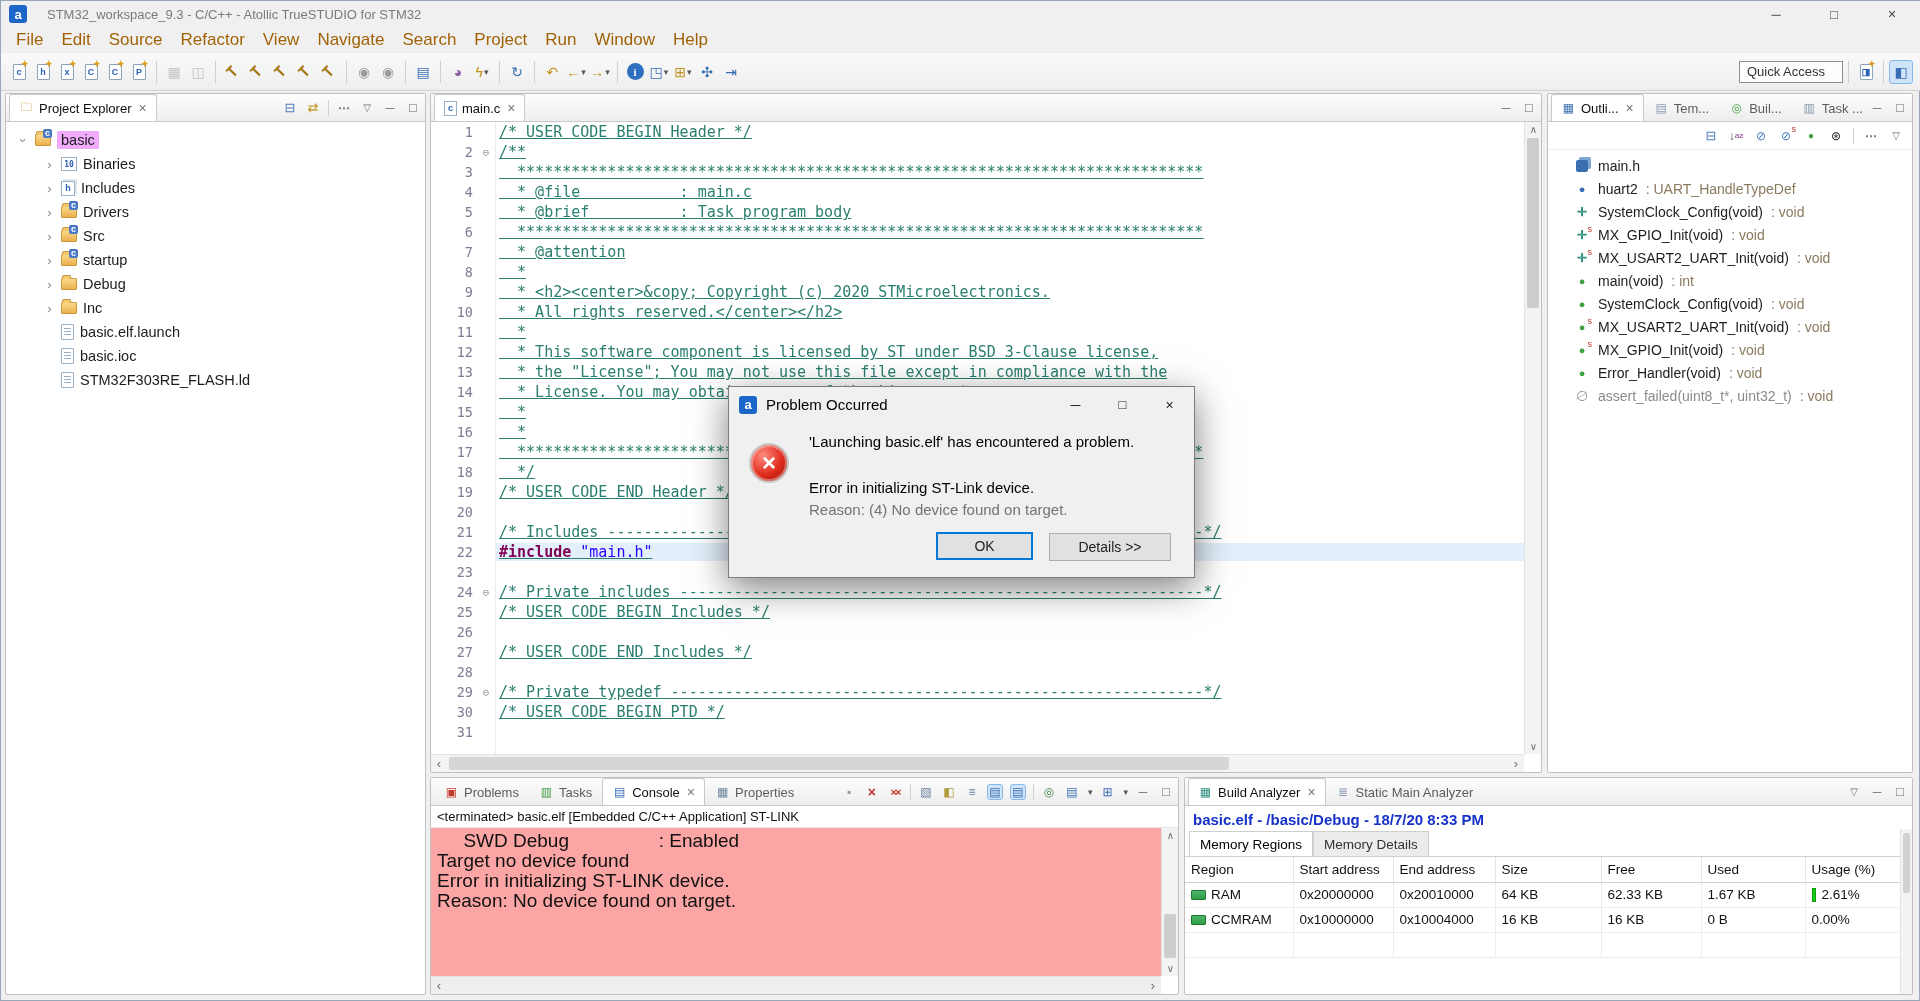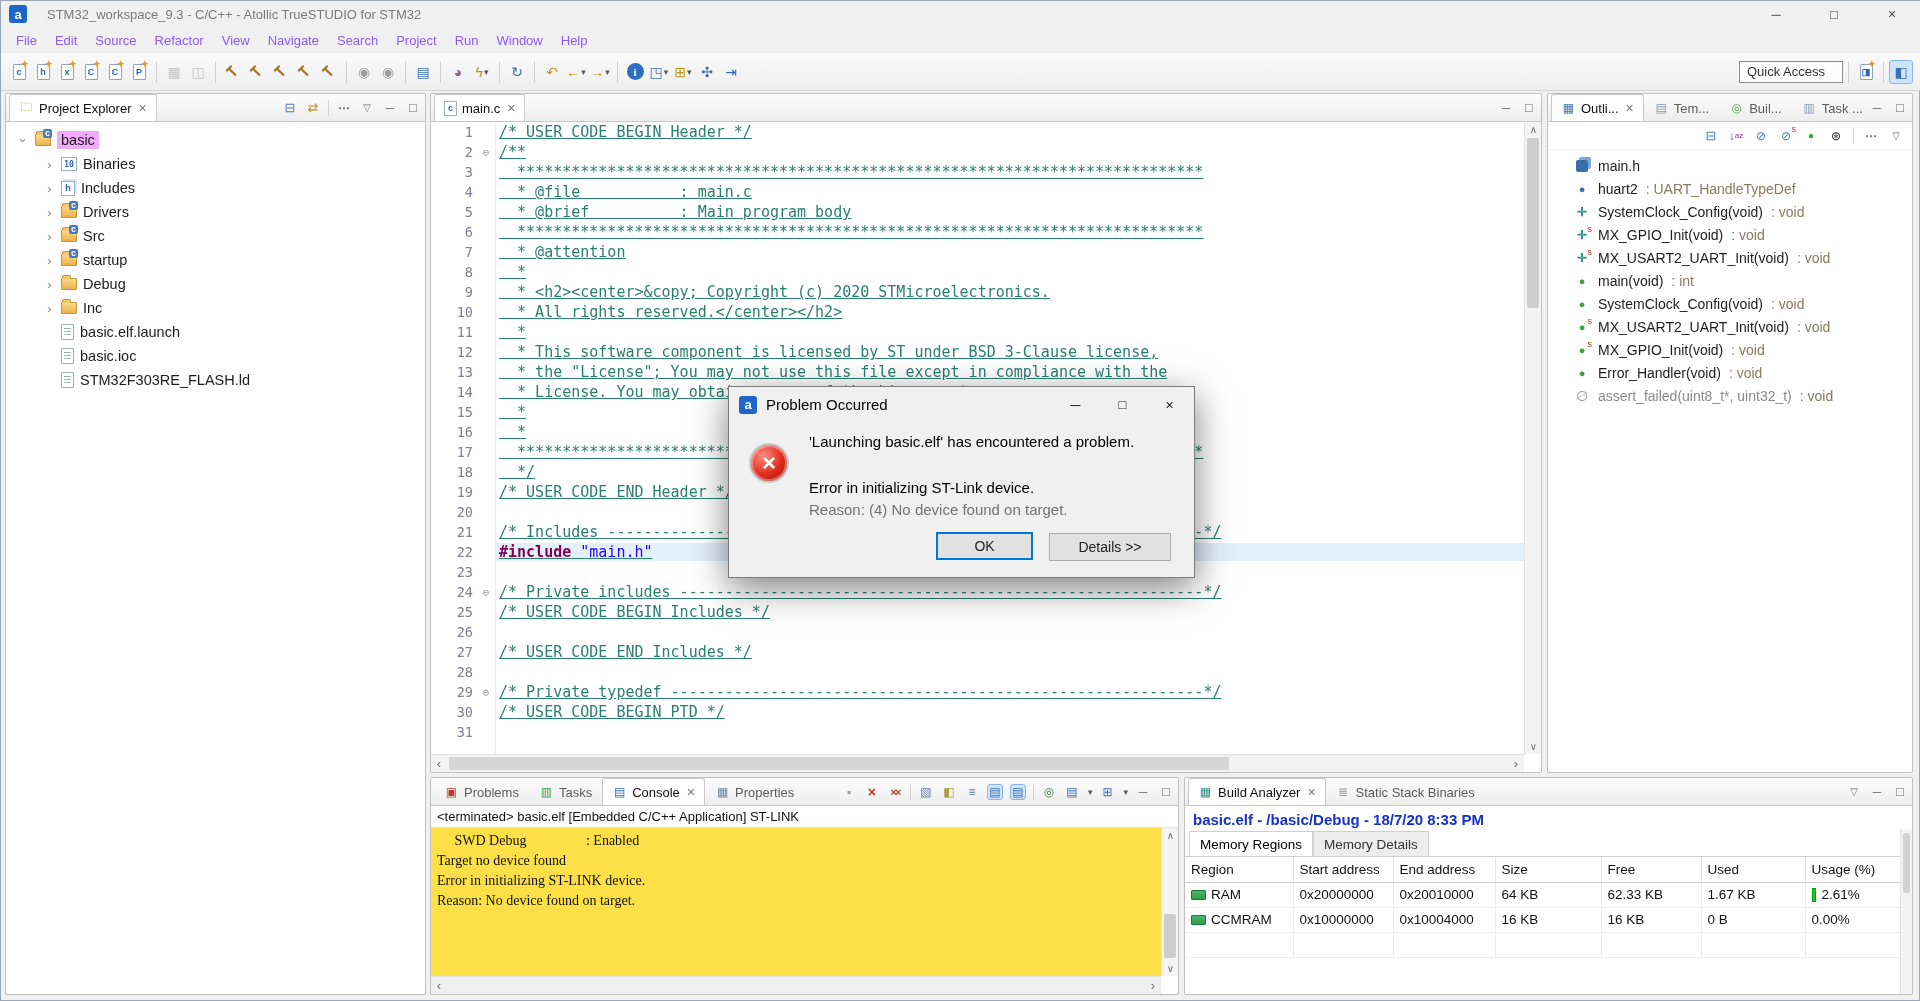--- a/index.html
+++ b/index.html
@@ -9,21 +9,21 @@
 
   
   #titlebar { position:absolute; left:0; top:0; width:1920px; height:26px; background:#f0f0f0; display:flex; align-items:center; padding-left:8px; }
   .applogo { width:18px; height:18px; background:#1d66c9; border-radius:3px; color:#fff; font-weight:bold; font-size:13px; display:flex; align-items:center; justify-content:center; }
   #titlebar .wtitle { margin-left:20px; font-size:13px; color:#7a7a7a; }
   .wincontrols { position:absolute; right:0; top:0; height:26px; display:flex; }
   .wbtn { width:58px; height:26px; display:flex; align-items:center; justify-content:center; color:#444; font-size:13px; }
 
   
   #menubar { position:absolute; left:0; top:26px; width:1920px; height:26px; display:flex; align-items:center; padding-left:6px; background:#f0f0f0; }
-  .menuitem { padding:3px 9px; font-size:13px; color:#8b5cf6; }
+  .menuitem { padding:3px 9px; font-size:17px; color:#a16207; }
 
   
   #toolbar { position:absolute; left:0; top:52px; width:1920px; height:38px; background:linear-gradient(#fafafa,#eeeeee); border-bottom:1px solid #d4d4d4; display:flex; align-items:center; padding-left:6px; }
   .tsep { width:1px; height:22px; background:#cfcfcf; margin:0 5px; }
   .tbi { width:24px; height:24px; display:inline-flex; align-items:center; justify-content:center; font-size:14px; color:#666; border-radius:3px; position:relative; }
   .tbi.dis { opacity:.45; }
   .page { width:13px; height:16px; background:#fff; border:1px solid #8fa3b8; border-radius:1px; font-size:9px; font-weight:bold; color:#2b62b8; display:flex; align-items:center; justify-content:center; position:relative; }
   .page .st { position:absolute; right:-4px; top:-6px; color:#d8a018; font-size:9px; }
   .hammer { display:inline-block; transform:rotate(-45deg); color:#a87616; font-weight:bold; font-size:15px; font-family:"DejaVu Sans Mono",monospace; }
   .icoblue { color:#3b6fb5; } .icopurple { color:#8c5fa8; }
@@ -105,21 +105,21 @@
   .oi-func::before { content:"●"; color:#3f9e3f; font-size:11px; }
   .oi-proto::before { content:"✛"; color:#2e8e7e; font-weight:bold; font-size:12px; }
   .oi-inactive::before { content:"∅"; color:#9a9a9a; transform:rotate(20deg); display:inline-block; }
   .oi-inc { width:12px; height:12px; background:#3a6fae; border-radius:2px; box-shadow:3px -3px 0 #7ea6d4; }
   .sflag { position:relative; }
   .sflag::after { content:"s"; position:absolute; right:-2px; top:-4px; color:#c0392b; font-size:9px; }
 
   
   #console { left:429px; top:776px; width:749px; height:218px; }
   #constatus { height:22px; display:flex; align-items:center; padding-left:6px; font-size:13px; color:#101010; border-bottom:1px solid #e4e4e4; background:#fff; }
-  #conbody { position:absolute; left:0; top:50px; right:17px; bottom:18px; background:#fde047; font-family:Liberation Serif, serif; font-size:14px; color:#111; white-space:pre; line-height:20px; padding:3px 0 0 6px; }
+  #conbody { position:absolute; left:0; top:50px; right:17px; bottom:18px; background:#fca5a5; font-family:Liberation Sans, sans-serif; font-size:19px; color:#111; white-space:pre; line-height:20px; padding:3px 0 0 6px; }
   #console .vsb { top:50px; }
   #console .hsb { background:#efefef; }
 
   
   #ba { left:1183px; top:776px; width:729px; height:218px; }
   #batitle { height:26px; display:flex; align-items:center; padding-left:8px; font-size:15px; font-weight:bold; color:#1632c9; background:#fff; }
   #basubtabs { height:25px; display:flex; align-items:flex-end; padding-left:4px; background:#fff; border-bottom:1px solid #cfcfcf; }
   .subtab { height:24px; padding:12px 10px; font-size:13.5px; display:flex; align-items:center; border:1px solid #cfcfcf; border-bottom:none; background:#ececec; color:#333; }
   .subtab.sel { background:#fff; position:relative; z-index:2; color:#000; }
   #batable { width:100%; border-collapse:collapse; table-layout:fixed; font-size:13.5px; background:#fff; }
@@ -328,21 +328,21 @@
       <div class="hdricons">
         <span class="hico g-min"></span>
         <span class="hico g-max"></span>
       </div>
     </div>
     <div id="codewrap">
       <div class="cl"><span class="ln">1</span><span class="fold"></span><span class="ctext">/* USER CODE BEGIN Header */</span></div>
       <div class="cl"><span class="ln">2</span><span class="fold has"></span><span class="ctext">/**</span></div>
       <div class="cl"><span class="ln">3</span><span class="fold"></span><span class="ctext">  ****************************************************************************</span></div>
       <div class="cl"><span class="ln">4</span><span class="fold"></span><span class="ctext">  * @file           : main.c</span></div>
-      <div class="cl"><span class="ln">5</span><span class="fold"></span><span class="ctext">  * @brief          : Main program body</span></div>
+      <div class="cl"><span class="ln">5</span><span class="fold"></span><span class="ctext">  * @brief          : Task program body</span></div>
       <div class="cl"><span class="ln">6</span><span class="fold"></span><span class="ctext">  ****************************************************************************</span></div>
       <div class="cl"><span class="ln">7</span><span class="fold"></span><span class="ctext">  * @attention</span></div>
       <div class="cl"><span class="ln">8</span><span class="fold"></span><span class="ctext">  *</span></div>
       <div class="cl"><span class="ln">9</span><span class="fold"></span><span class="ctext">  * &lt;h2&gt;&lt;center&gt;&amp;copy; Copyright (c) 2020 STMicroelectronics.</span></div>
       <div class="cl"><span class="ln">10</span><span class="fold"></span><span class="ctext">  * All rights reserved.&lt;/center&gt;&lt;/h2&gt;</span></div>
       <div class="cl"><span class="ln">11</span><span class="fold"></span><span class="ctext">  *</span></div>
       <div class="cl"><span class="ln">12</span><span class="fold"></span><span class="ctext">  * This software component is licensed by ST under BSD 3-Clause license,</span></div>
       <div class="cl"><span class="ln">13</span><span class="fold"></span><span class="ctext">  * the "License"; You may not use this file except in compliance with the</span></div>
       <div class="cl"><span class="ln">14</span><span class="fold"></span><span class="ctext">  * License. You may obtain a copy of the License at:</span></div>
       <div class="cl"><span class="ln">15</span><span class="fold"></span><span class="ctext">  *</span></div>
@@ -526,21 +526,21 @@
 
   <div id="ba" class="panel">
     <div class="vtabbar">
       <span class="vtab sel">
         <span class="vicon" style="color:#2e8e7e">▦</span>
         <span>Build Analyzer</span>
         <span class="tclose g-x"></span>
       </span>
       <span class="vtab">
         <span class="vicon" style="color:#8a9ab0">≣</span>
-        <span>Static Stack Binaries</span>
+        <span>Static Main Analyzer</span>
       </span>
       <div class="hdricons">
         <span class="hico g-chev"></span>
         <span class="hico g-min"></span>
         <span class="hico g-max"></span>
       </div>
     </div>
     <div id="batitle">basic.elf - /basic/Debug - 18/7/20 8:33 PM</div>
     <div id="basubtabs">
       <span class="subtab sel">Memory Regions</span>

